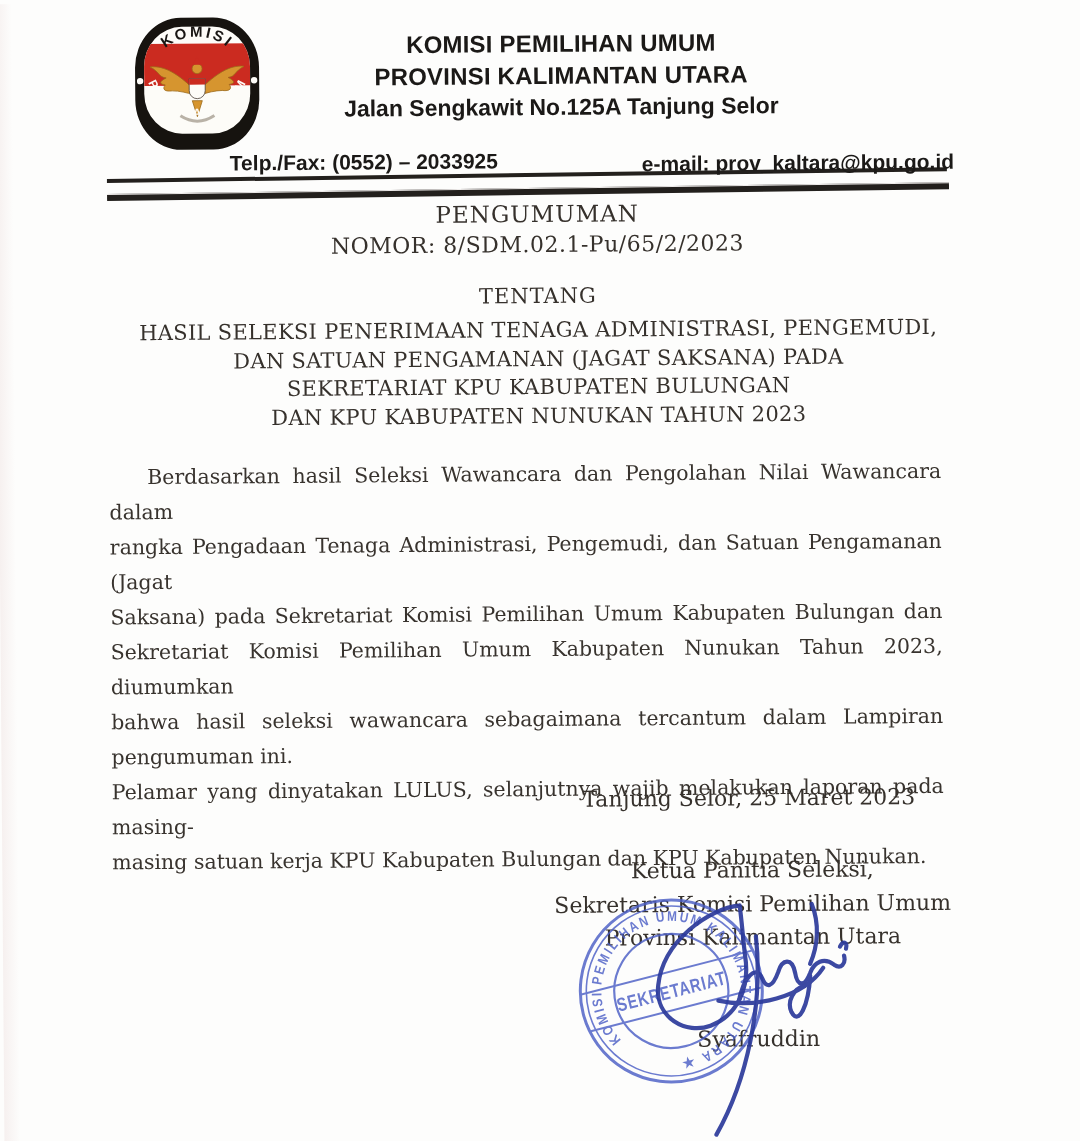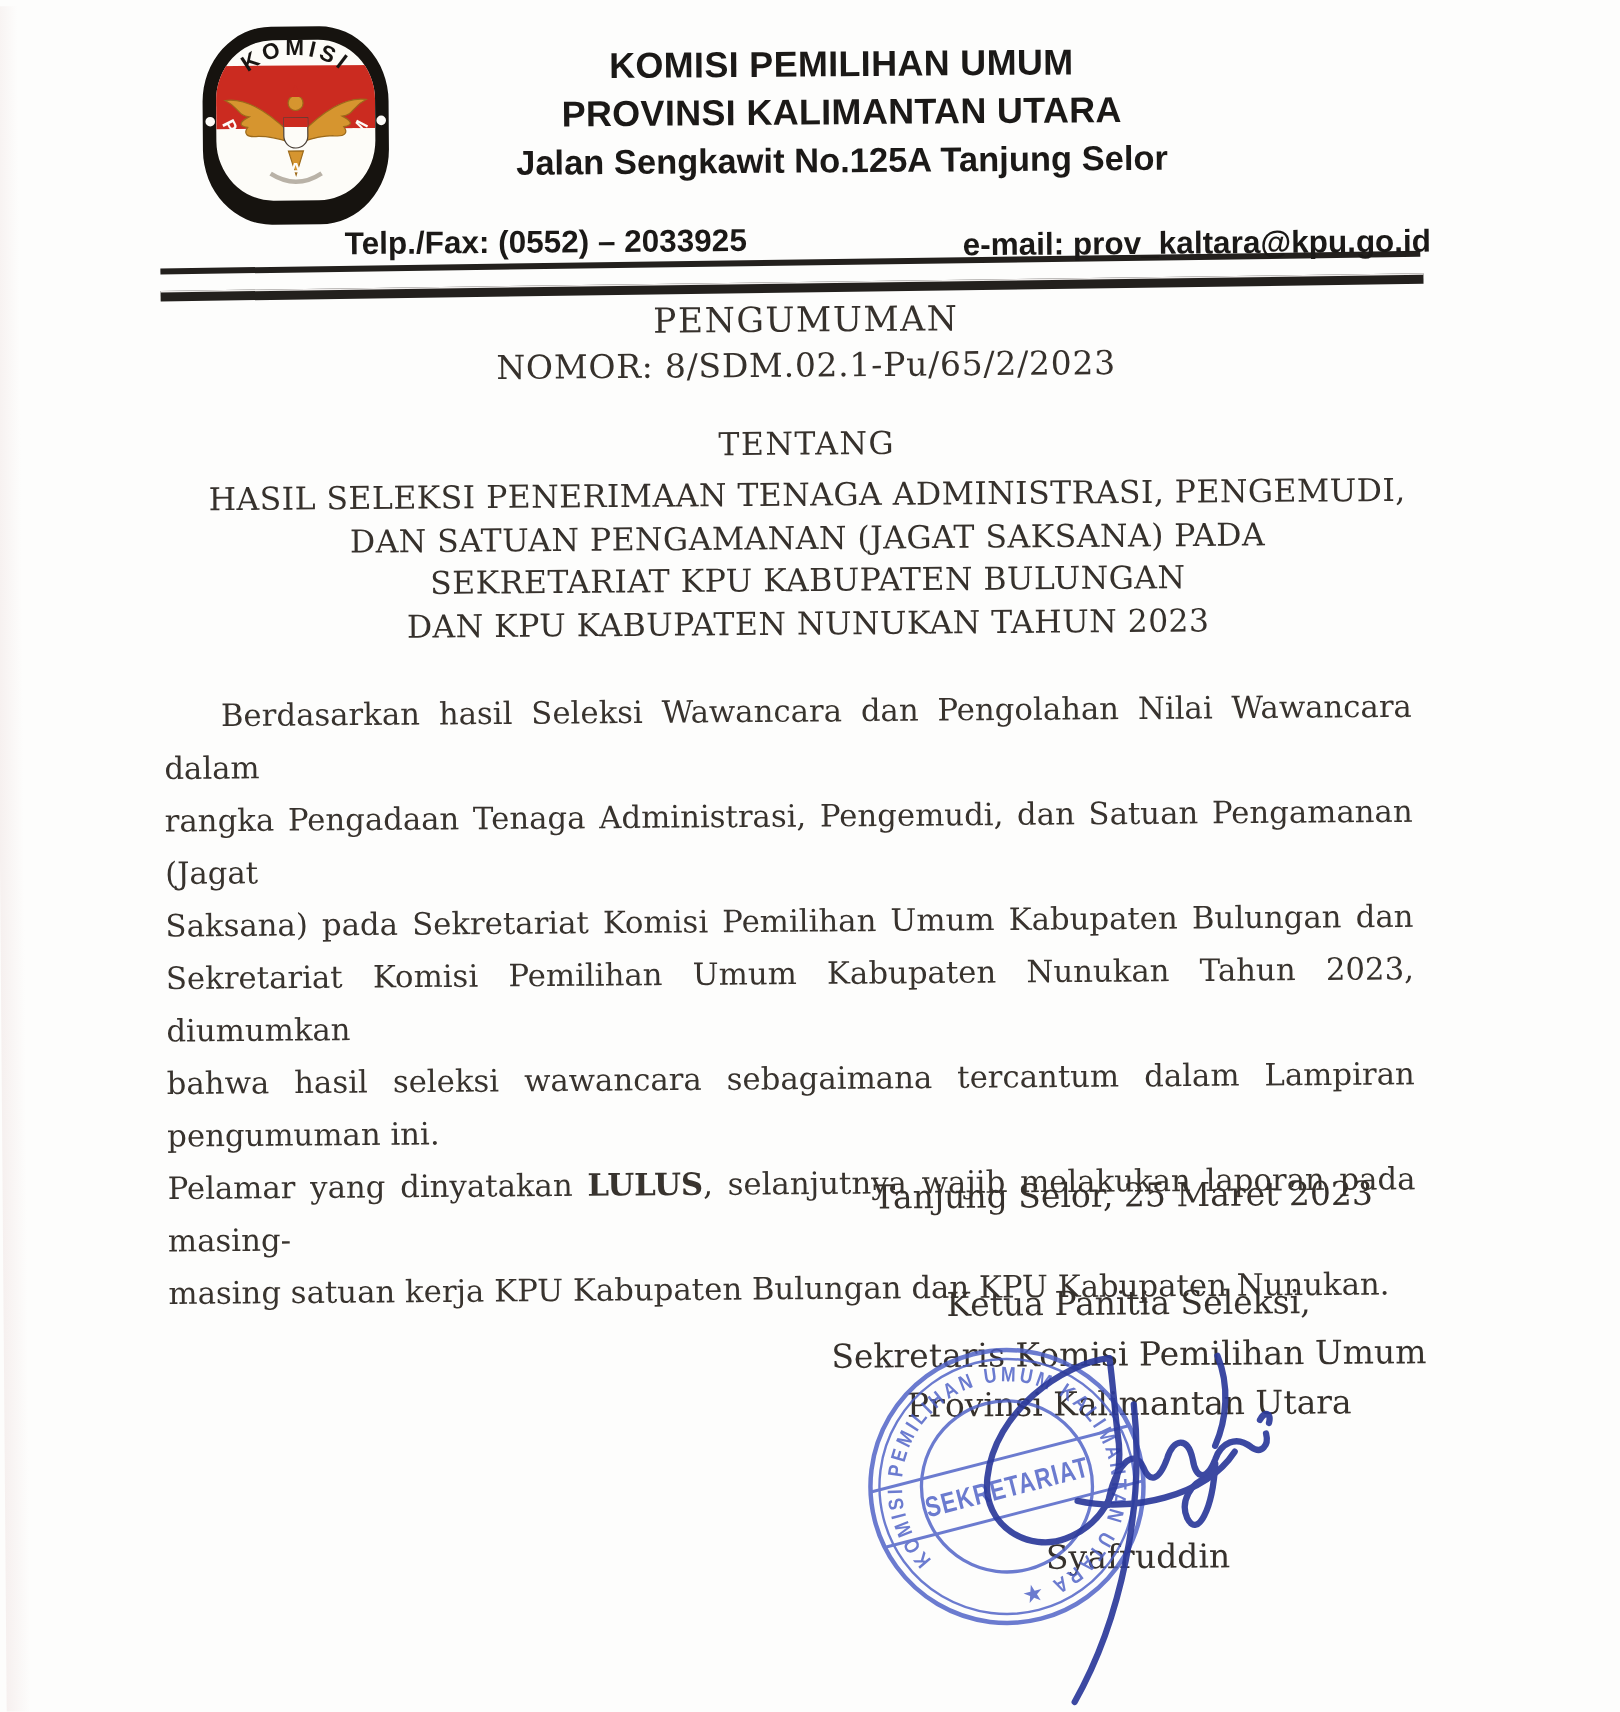--- a/index.html
+++ b/index.html
@@ -29,21 +29,21 @@
   .h-nomor{left:0;top:232px;width:1080px;text-align:center;font-size:22px;letter-spacing:.5px;}
   .h-tentang{left:0;top:284px;width:1080px;text-align:center;font-size:21px;letter-spacing:1px;}
   .h-subject{left:0;top:316px;width:1080px;text-align:center;font-size:21px;letter-spacing:.3px;}
   .h-subject .line{line-height:28.5px;}
   
   .bodytext{left:110px;top:457px;width:832px;font-size:20.5px;color:#38332e;}
   .bodytext .line{line-height:35px;text-align:justify;text-align-last:justify;}
   .bodytext .para:last-child .line:last-child,
   .bodytext .para1 .line:last-child{text-align-last:left;}
   .para1 .line:first-child{text-indent:38px;}
-  .b{font-weight:700;}
+  .b{font-weight:400;}
   
   .date{left:557px;top:787px;width:380px;text-align:center;font-size:22px;}
   .sigtitles{left:535px;top:855px;width:430px;text-align:center;font-size:22px;}
   .sigtitles .line{line-height:33.5px;}
   .signame{left:605px;top:1028px;width:300px;text-align:center;font-size:22px;z-index:1;}
   .stamp{left:573px;top:897px;z-index:4;opacity:.82;}
   .autograph{left:590px;top:878px;z-index:5;opacity:.92;}
   .logo{left:138px;top:14px;}
 </style>
 </head>

